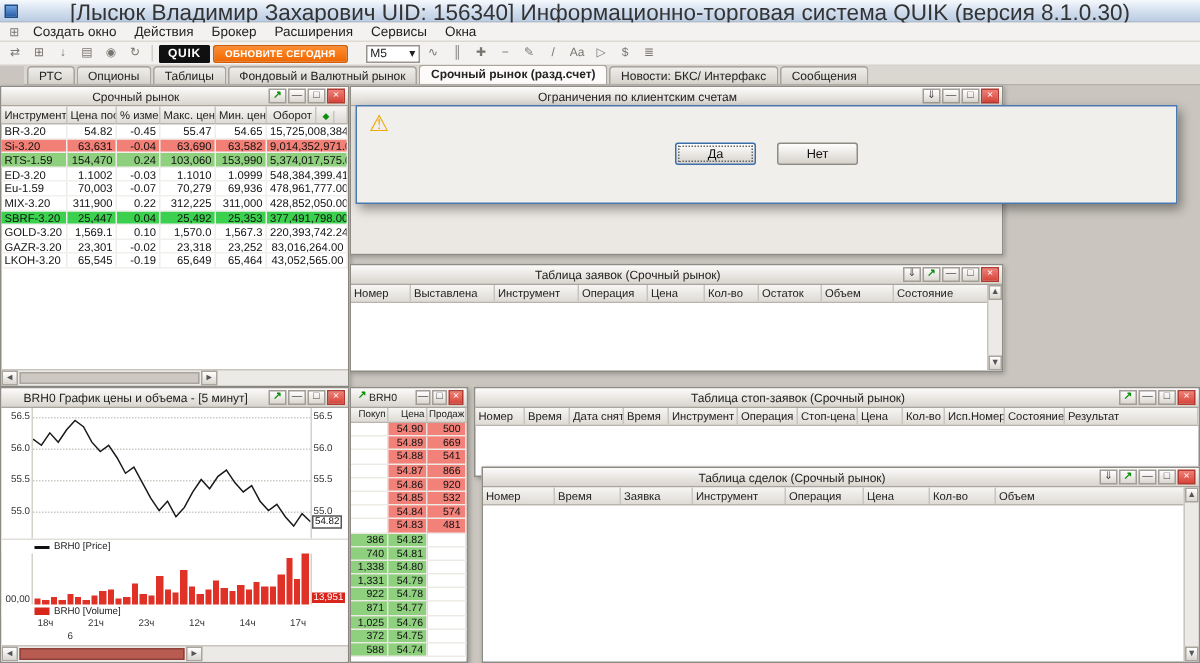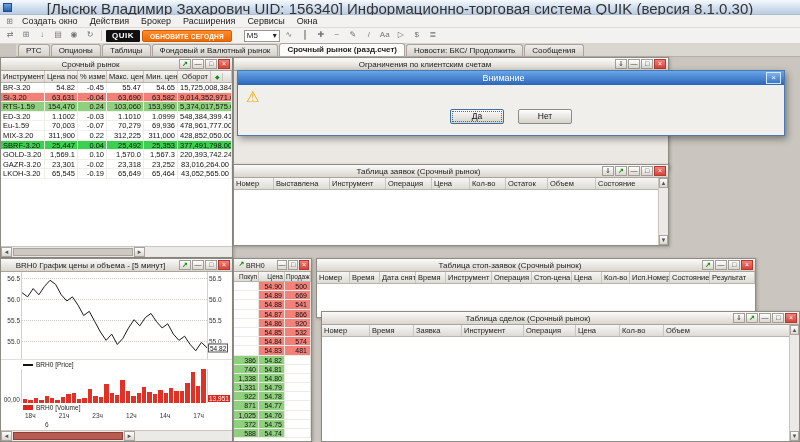--- a/index.html
+++ b/index.html
@@ -139,21 +139,21 @@
     <span class="tb-icon">$</span>
     <span class="tb-icon">≣</span>
   </div>
 
   <div class="tabbar">
     <span class="tab">РТС</span>
     <span class="tab">Опционы</span>
     <span class="tab">Таблицы</span>
     <span class="tab">Фондовый и Валютный рынок</span>
     <span class="tab active">Срочный рынок (разд.счет)</span>
-    <span class="tab">Новости: БКС/ Продолжить</span>
+    <span class="tab">Новости: БКС/ Интерфакс</span>
     <span class="tab">Сообщения</span>
   </div>
 
   <div class="win fut" style="left:0;top:57px;width:233px;height:201px">
     <div class="wtitle">
       <span class="wt">Срочный рынок</span>
       <span class="wicons">
         <span class="wbtn chart">↗</span>
         <span class="wbtn">—</span>
         <span class="wbtn">□</span>
@@ -263,21 +263,21 @@
       <span class="wicons">
         <span class="wbtn">⇓</span>
         <span class="wbtn">—</span>
         <span class="wbtn">□</span>
         <span class="wbtn close">×</span>
       </span>
     </div>
     <div class="limits-body"></div>
   </div>
 
-  <div class="win ord" style="left:233px;top:164px;width:436px;height:82px">
+  <div class="win ord" style="left:233px;top:176px;width:436px;height:72px">
     <div class="wtitle">
       <span class="wt">Таблица заявок (Срочный рынок)</span>
       <span class="wicons">
         <span class="wbtn">⇓</span>
         <span class="wbtn chart">↗</span>
         <span class="wbtn">—</span>
         <span class="wbtn">□</span>
         <span class="wbtn close">×</span>
       </span>
     </div>
@@ -499,21 +499,21 @@
           <span class="bc2"></span>
         </div>
       <div class="brow">
           <span class="bc0 bid">588</span>
           <span class="bc1 bid">54.74</span>
           <span class="bc2"></span>
         </div>
     </div>
   </div>
 
-  <div class="win stp" style="left:316px;top:258px;width:440px;height:60px">
+  <div class="win stp" style="left:316px;top:258px;width:484px;height:60px">
     <div class="wtitle">
       <span class="wt">Таблица стоп-заявок (Срочный рынок)</span>
       <span class="wicons">
         <span class="wbtn chart">↗</span>
         <span class="wbtn">—</span>
         <span class="wbtn">□</span>
         <span class="wbtn close">×</span>
       </span>
     </div>
     <div class="thead">
@@ -553,24 +553,20 @@
       <span class="c6">Кол-во</span>
       <span class="c7">Объем</span>
     </div>
     <div class="vscroll" style="top:13px;bottom:0">
       <span class="sbtn">▲</span>
       <span class="sbtn">▼</span>
     </div>
   </div>
 
   <div class="dialog">
-    <div class="dtitle">
-      <span class="dt">Внимание</span>
-      <span class="dclose">×</span>
-    </div>
     <div class="dbody">
       <span class="warnicon">⚠</span>
     </div>
     <div class="dbtns">
       <span class="btn default">Да</span>
       <span class="btn">Нет</span>
     </div>
   </div>
 
 </div>

